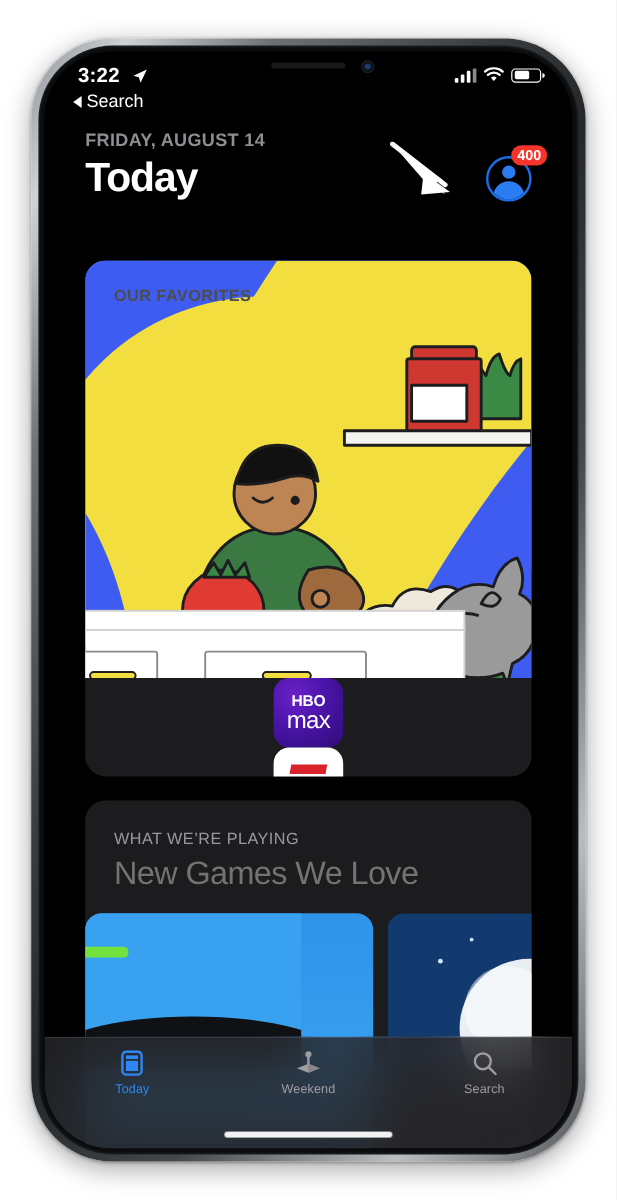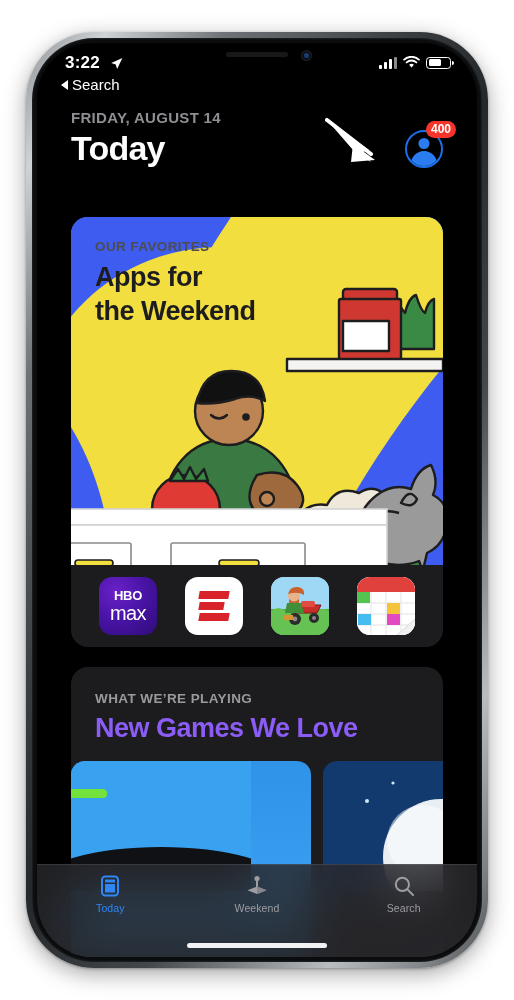--- a/index.html
+++ b/index.html
@@ -291,20 +291,21 @@
   }
   .icon-row {
     position: absolute;
     bottom: 0; left: 0; right: 0;
     height: 82px;
     display: flex;
     align-items: center;
     justify-content: space-around;
     padding: 0 14px;
     box-sizing: border-box;
+    flex-direction: column;
   }
   .app-icon {
     width: 58px; height: 58px;
     border-radius: 13px;
     overflow: hidden;
     position: relative;
     flex: 0 0 auto;
   }
 
   
@@ -323,25 +324,25 @@
 
   
   .ic-mower { background: linear-gradient(180deg,#8ed0f2 0%,#bfe5f7 52%,#57b947 53%, #3f9c33 100%); }
 
   
   .ic-cal { background:#fff; }
 
   .card-games { top: 450px; height: 330px; background: #1c1c1e; }
   .games-eyebrow {
     position: absolute; left: 24px; top: 24px;
-    font-size: 13.5px; font-weight: bold; letter-spacing: 0.4px; color:#9a9a9e;
+    font-size: 13.5px; font-weight: normal; letter-spacing: 0.4px; color:#9a9a9e;
   }
   .games-headline {
     position: absolute; left: 24px; top: 46px;
-    font-size: 27px; font-weight: bold; letter-spacing:-0.5px; color:#8b5cf6;
+    font-size: 27px; font-weight: normal; letter-spacing:-0.5px; color:#737373;
   }
   .game-thumbs {
     position: absolute;
     top: 94px; left: 0; right:0; bottom: 0;
     display: flex;
     gap: 12px;
     padding: 0 0 0 0;
   }
   .game-thumb { width: 240px; height: 100%; border-radius: 14px 14px 0 0; flex:0 0 auto; position:relative; overflow:hidden; }
   .gt-1 { background: linear-gradient(180deg,#2f93e8 0%, #3aa0f0 60%, #1d1d1f 88%); margin-left: 0; }
@@ -463,24 +464,20 @@
               <rect x="100" y="384" width="134" height="42" rx="2" fill="#ffffff"></rect>
             </g>
             <g stroke="#1d1d1f" stroke-width="1.6">
               <rect x="4" y="343" width="38" height="6" rx="3" fill="#f2de3f"></rect>
               <rect x="148" y="343" width="40" height="6" rx="3" fill="#f2de3f"></rect>
               <rect x="148" y="401" width="40" height="6" rx="3" fill="#f2de3f"></rect>
             </g>
           </svg>
 
           <div class="card-eyebrow">OUR FAVORITES</div>
-          <div class="card-headline">
-            <span>Apps for</span><br>
-            <span>the Weekend</span>
-          </div>
         </div>
 
         <div class="icon-row">
 
           <div class="app-icon ic-hbo">
             <div class="hbo-text">
               <span class="l1">HBO</span>
               <span class="l2">max</span>
             </div>
           </div>

